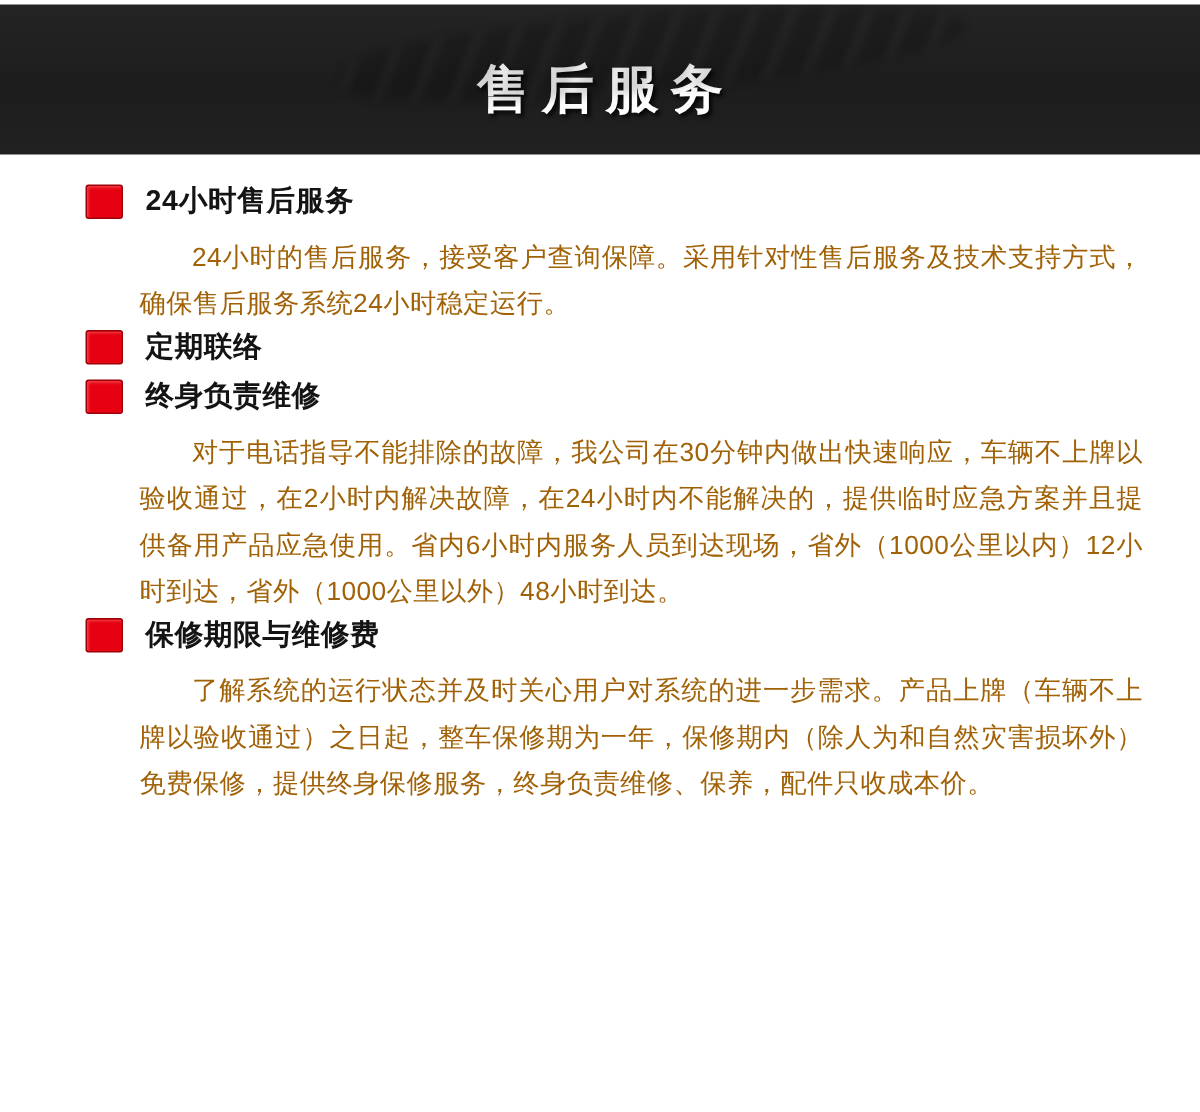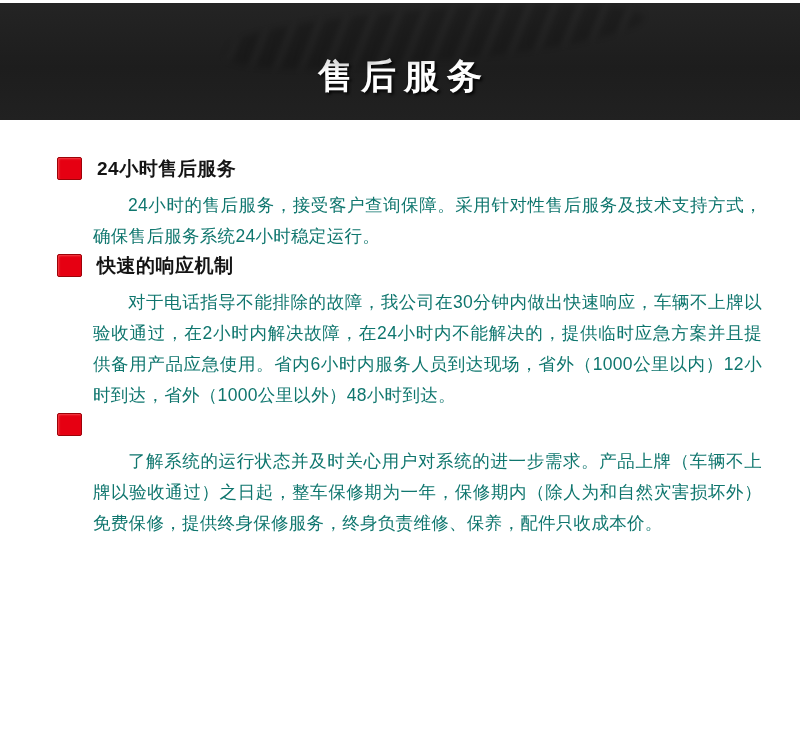--- a/index.html
+++ b/index.html
@@ -9,21 +9,21 @@
   }
   body {
     width: 800px;
     height: 741px;
     font-family: "Liberation Sans", "DejaVu Sans", sans-serif;
     overflow: hidden;
   }
   
   .banner {
     position: relative;
-    height: 117px;
+    height: 100px;
     margin-top: 3px;
     background: linear-gradient(180deg, #242424 0%, #1d1d1d 55%, #212121 100%);
     display: flex;
     align-items: flex-end;
     justify-content: center;
     overflow: hidden;
   }
   .banner-title {
     color: #ffffff;
     font-size: 35px;
@@ -44,21 +44,21 @@
       rgba(0,0,0,0.55) 0 6px,
       rgba(60,60,60,0.25) 6px 14px,
       rgba(0,0,0,0.45) 14px 26px
     );
     opacity: 0.35;
     filter: blur(3px);
     border-radius: 40% 60% 50% 50%;
   }
   
   .content {
-    padding: 35px 38px 0 57px;
+    padding: 18px 38px 0 57px;
   }
   section { margin: 0; }
   .sec-head {
     display: flex;
     align-items: center;
     gap: 15px;
     margin: 2px 0 10px 0;
   }
   .bullet {
     flex: none;
@@ -74,21 +74,21 @@
     line-height: 22px;
     font-weight: bold;
     color: #141414;
     margin: 0;
     letter-spacing: 0.5px;
   }
   .body-para {
     margin: 0 0 0 36px;
     font-size: 17.5px;
     line-height: 31px;
-    color: #0f766e;
+    color: #a16207;
     text-align: justify;
     text-indent: 2em;
     letter-spacing: 0.3px;
   }
 </style>
 </head>
 <body>
 
 <div>
 
@@ -101,31 +101,36 @@
 
     <section>
       <div class="sec-head">
         <span class="bullet"></span>
         <h2 class="sec-title">24小时售后服务</h2>
       </div>
       <p class="body-para">24小时的售后服务，接受客户查询保障。采用针对性售后服务及技术支持方式，确保售后服务系统24小时稳定运行。</p>
     </section>
 
     <section>
+      <div class="sec-head">
+        <span class="bullet"></span>
+        <h2 class="sec-title">定期联络</h2>
+      </div>
     </section>
 
     <section>
       <div class="sec-head">
         <span class="bullet"></span>
-        <h2 class="sec-title">快速的响应机制</h2>
+        <h2 class="sec-title">终身负责维修</h2>
       </div>
       <p class="body-para">对于电话指导不能排除的故障，我公司在30分钟内做出快速响应，车辆不上牌以验收通过，在2小时内解决故障，在24小时内不能解决的，提供临时应急方案并且提供备用产品应急使用。省内6小时内服务人员到达现场，省外（1000公里以内）12小时到达，省外（1000公里以外）48小时到达。</p>
     </section>
 
     <section>
       <div class="sec-head">
         <span class="bullet"></span>
+        <h2 class="sec-title">保修期限与维修费</h2>
       </div>
       <p class="body-para">了解系统的运行状态并及时关心用户对系统的进一步需求。产品上牌（车辆不上牌以验收通过）之日起，整车保修期为一年，保修期内（除人为和自然灾害损坏外）免费保修，提供终身保修服务，终身负责维修、保养，配件只收成本价。</p>
     </section>
 
   </main>
 </div>
 
 </body></html>

